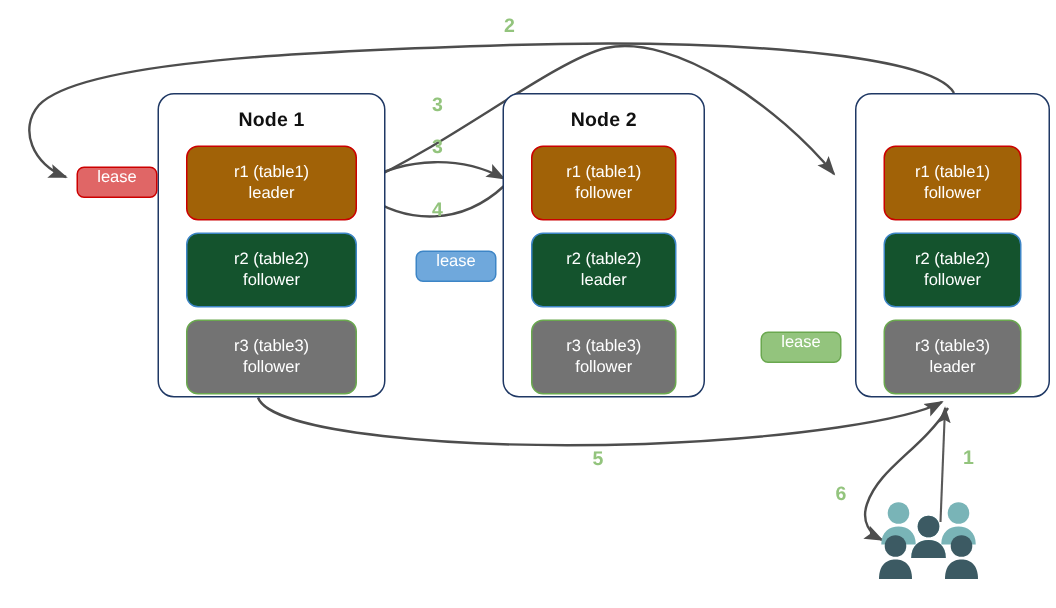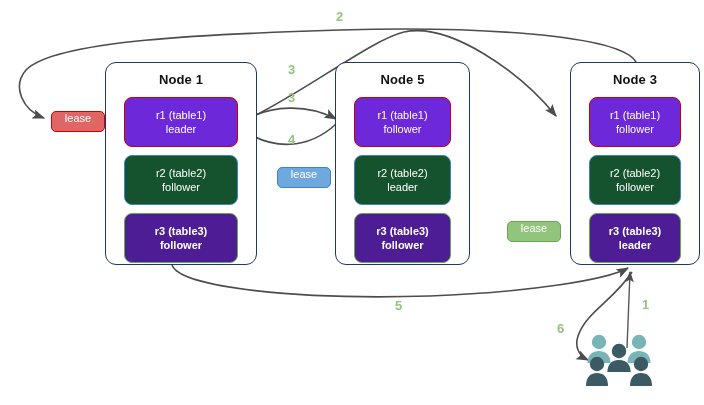--- a/index.html
+++ b/index.html
@@ -19,23 +19,23 @@
     position:absolute;left:0;right:0;top:9px;text-align:center;
     font-size:13px;font-weight:bold;color:#111111;letter-spacing:.1px;
   }
   .replica{
     position:absolute;left:18px;right:18px;height:50px;border-radius:8px;
     box-sizing:border-box;display:flex;flex-direction:column;align-items:center;
     justify-content:center;color:#ffffff;font-size:11px;line-height:14px;
     text-align:center;
   }
   .replica span{display:block;white-space:nowrap;}
-  .r-red{background:#6d28d9;border:1.4px solid #cc0000;}
+  .r-red{background:#a16207;border:1.4px solid #cc0000;}
   .r-blue{background:#14532d;border:1.4px solid #3d85c6;}
-  .r-green{background:#4c1d95;border:1.4px solid #6aa84f;font-weight:bold;}
+  .r-green{background:#737373;border:1.4px solid #6aa84f;}
   .rep1{top:34px;} .rep2{top:92px;} .rep3{top:150px;}
   .lease{
     position:absolute;width:54px;height:21px;border-radius:5px;box-sizing:border-box;
     display:flex;align-items:flex-start;justify-content:center;
     color:#ffffff;font-size:11px;z-index:3;
   }
   .l-red{background:#e06666;border:1.4px solid #cc0000;}
   .l-blue{background:#6fa8dc;border:1.4px solid #3d85c6;}
   .l-green{background:#93c47d;border:1.4px solid #6aa84f;}
   .step-label{
@@ -81,37 +81,36 @@
       <span>r2 (table2)</span>
       <span>follower</span>
     </div>
     <div class="replica r-green rep3">
       <span>r3 (table3)</span>
       <span>follower</span>
     </div>
   </div>
 
   <div class="node-box" style="left:335px;top:62px;width:135px;height:203px;">
-    <div class="node-title">Node 5</div>
+    <div class="node-title">Node 2</div>
     <div class="replica r-red rep1">
       <span>r1 (table1)</span>
       <span>follower</span>
     </div>
     <div class="replica r-blue rep2">
       <span>r2 (table2)</span>
       <span>leader</span>
     </div>
     <div class="replica r-green rep3">
       <span>r3 (table3)</span>
       <span>follower</span>
     </div>
   </div>
 
   <div class="node-box" style="left:570px;top:62px;width:130px;height:203px;">
-    <div class="node-title">Node 3</div>
     <div class="replica r-red rep1">
       <span>r1 (table1)</span>
       <span>follower</span>
     </div>
     <div class="replica r-blue rep2">
       <span>r2 (table2)</span>
       <span>follower</span>
     </div>
     <div class="replica r-green rep3">
       <span>r3 (table3)</span>

